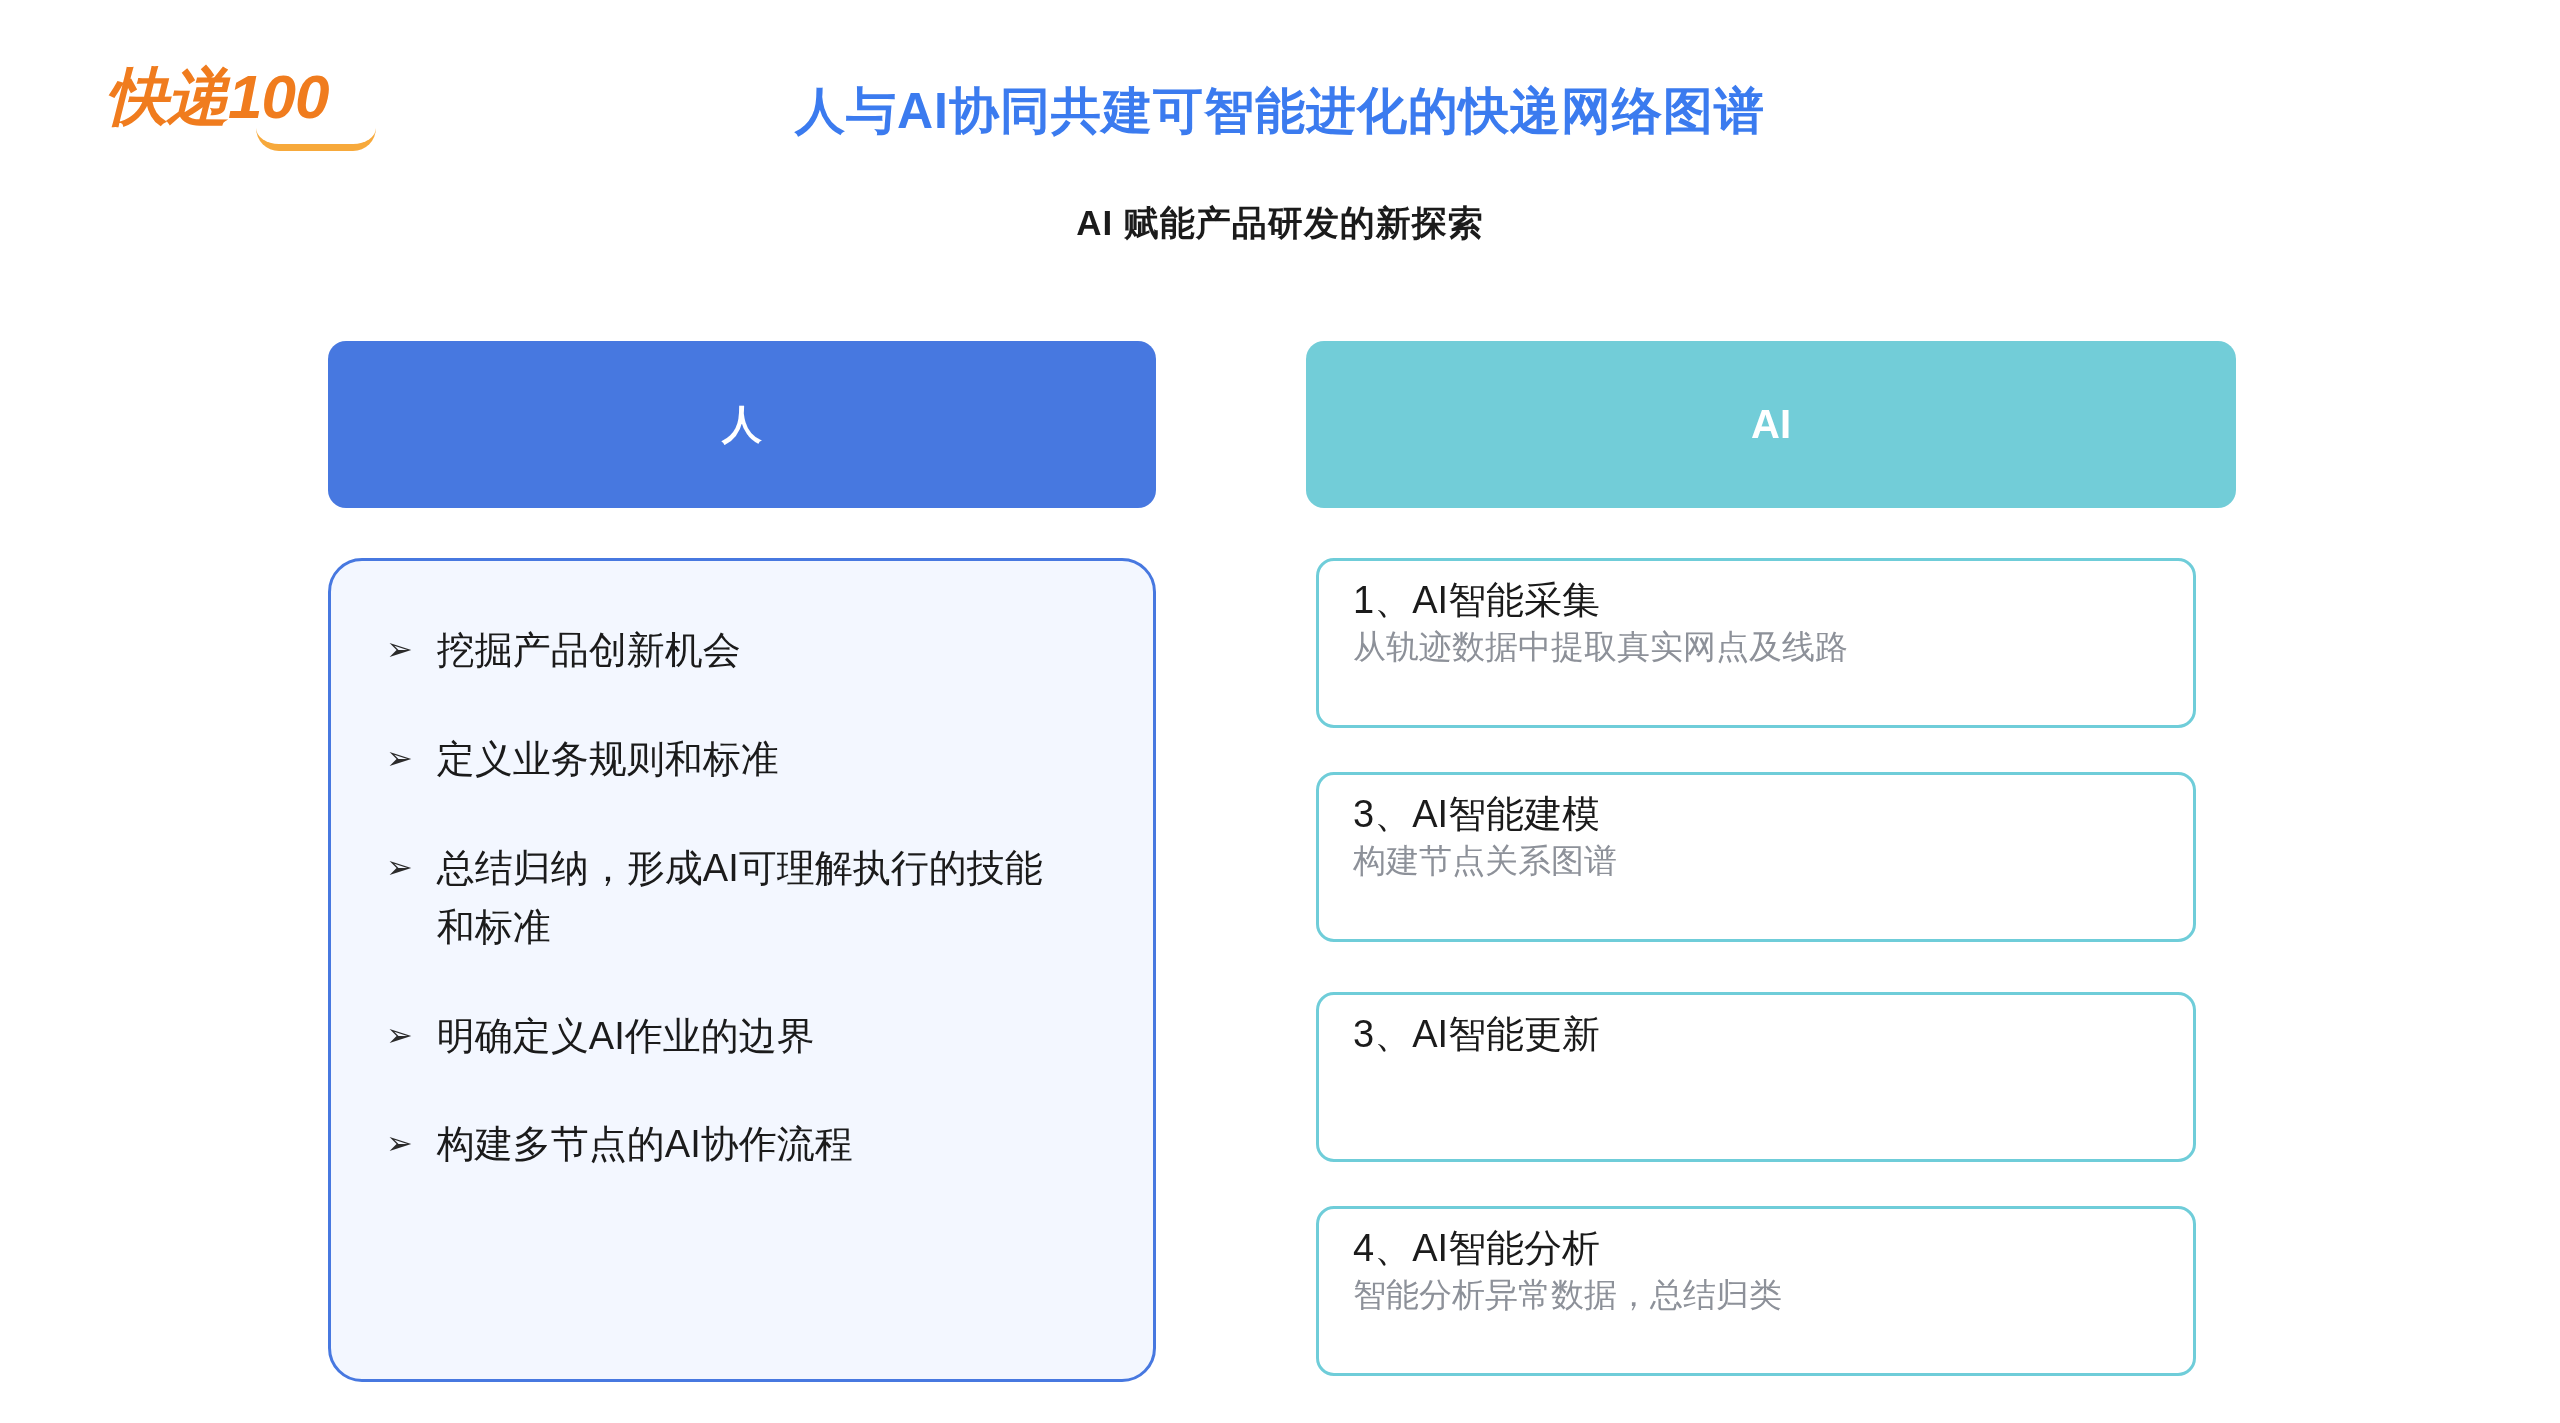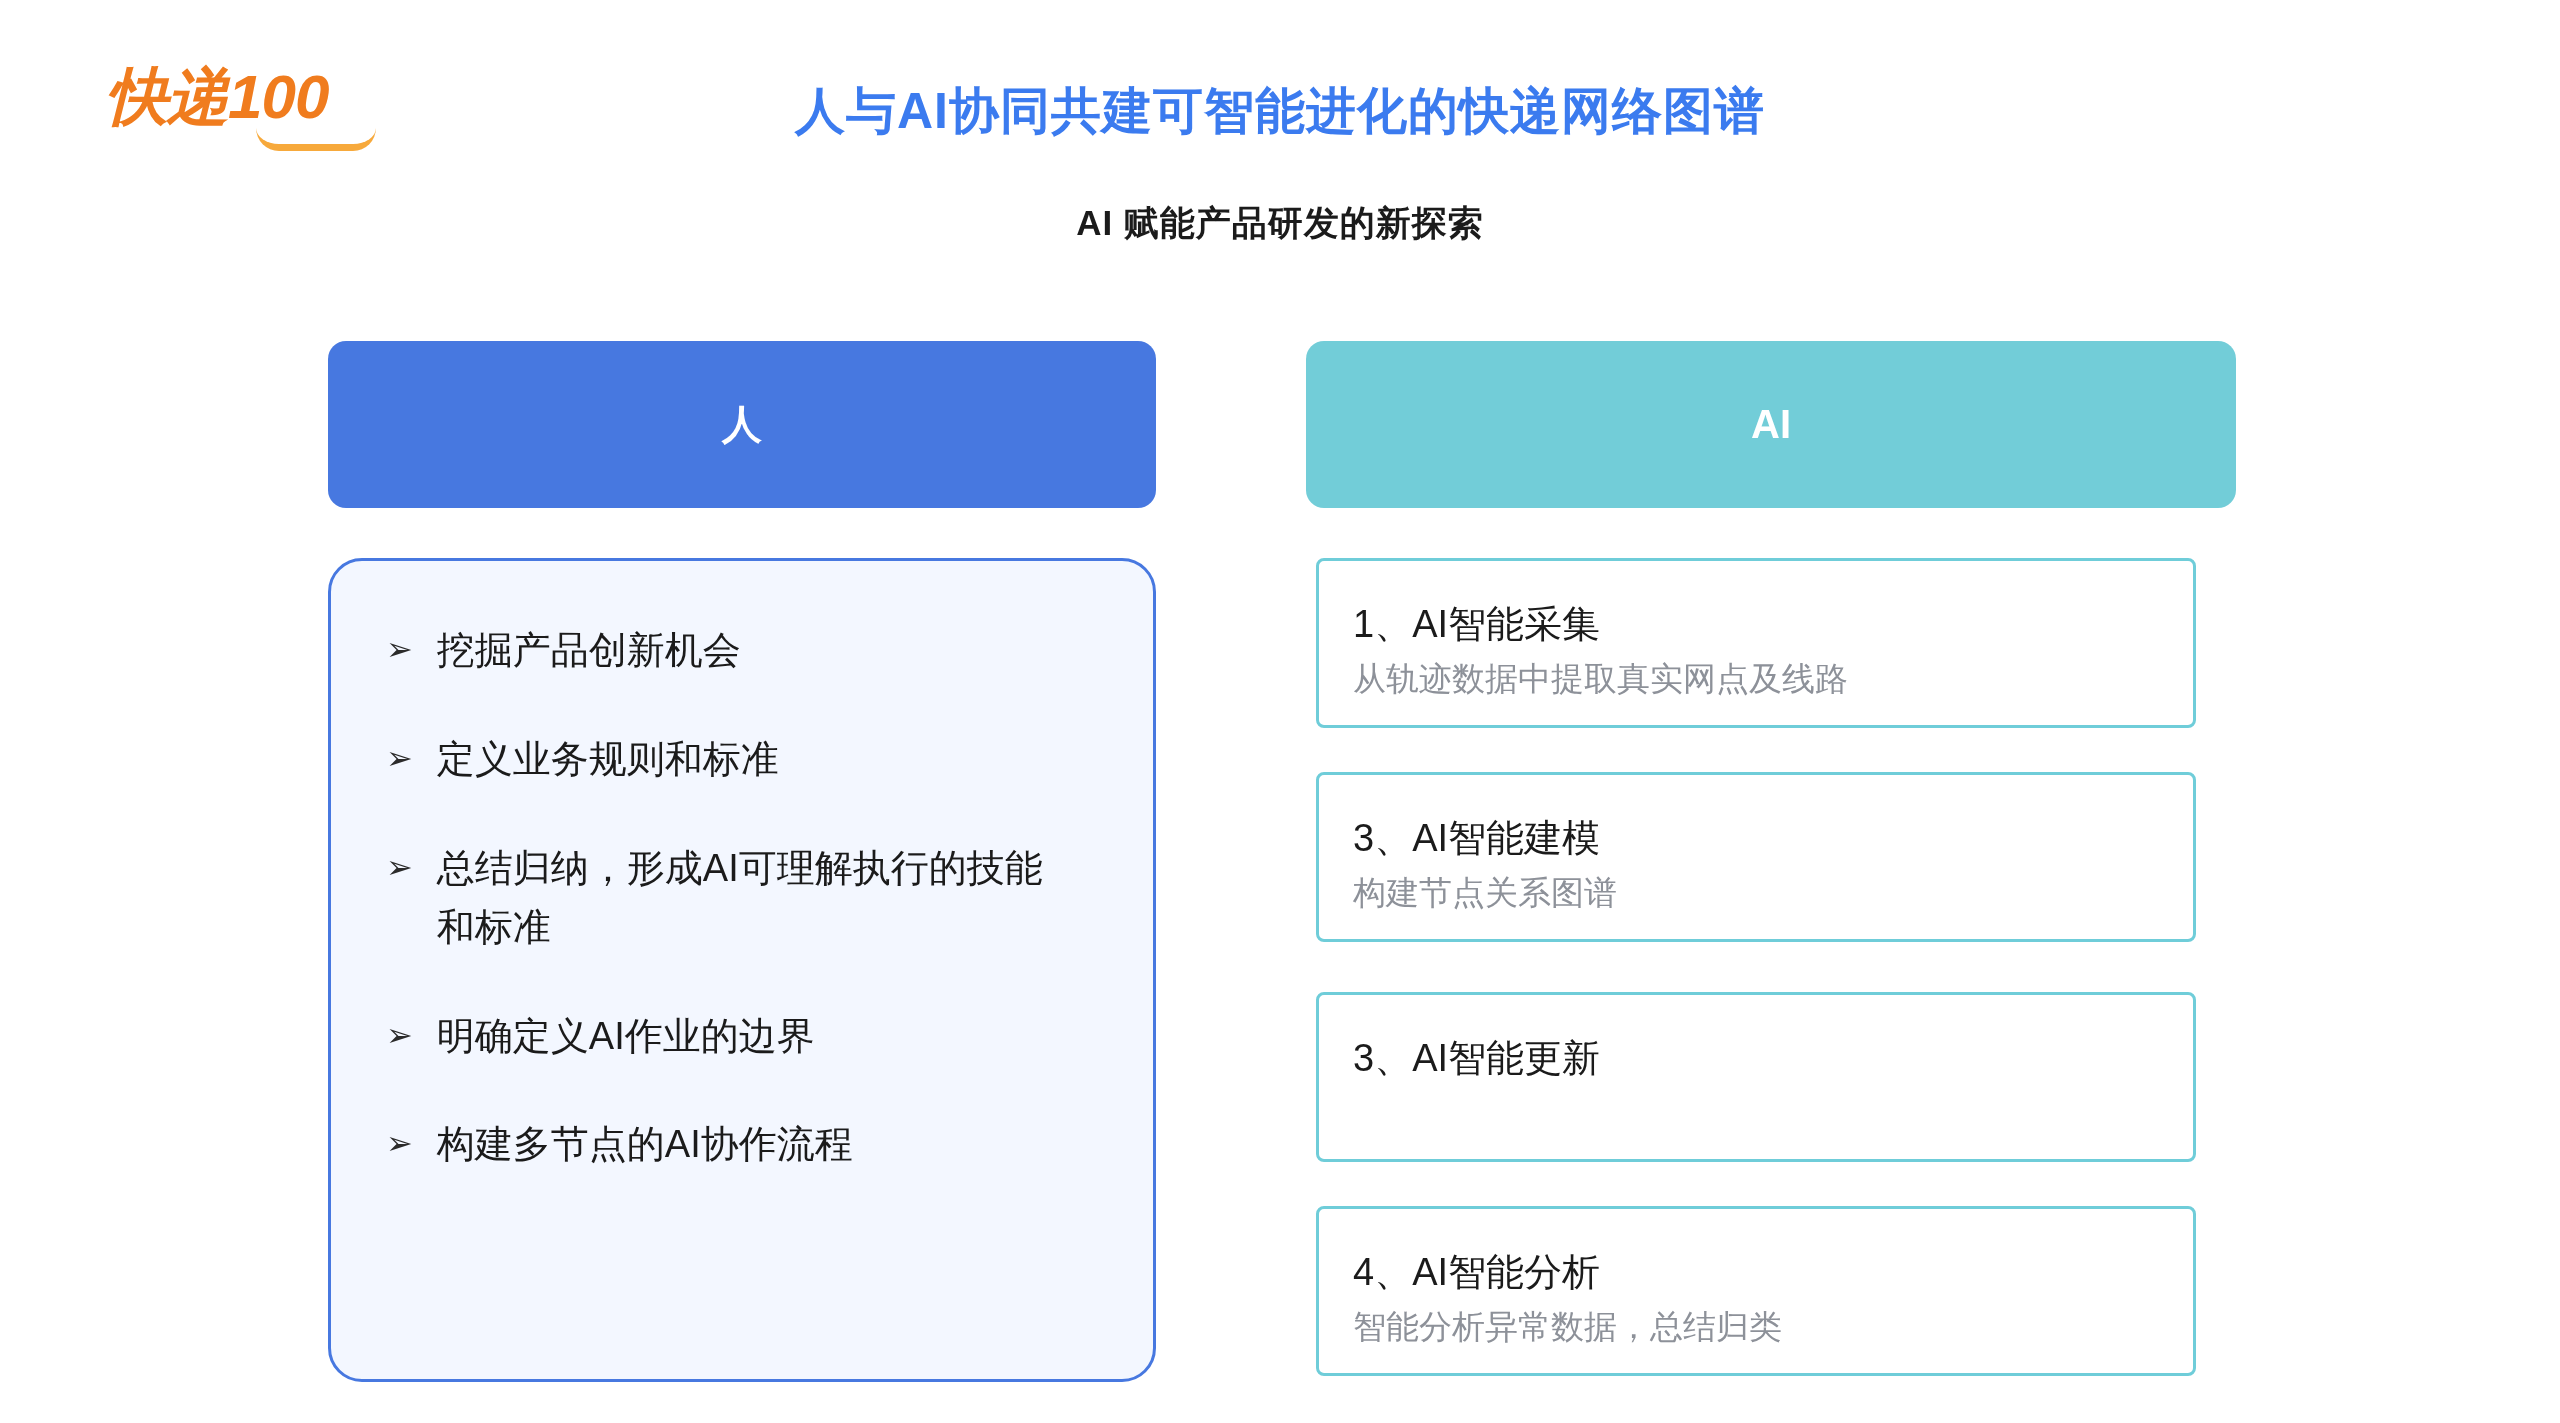--- a/index.html
+++ b/index.html
@@ -126,39 +126,38 @@
 
   
   .ai-card {
     position: absolute;
     left: 1316px;
     width: 880px;
     height: 170px;
     box-sizing: border-box;
     background: #ffffff;
     border: 3px solid #6fcdd9;
-    border-radius: 8px;
-    padding: 40px 34px;
+    border-radius: 18px;
+    padding: 16px 34px;
   }
   #ai-card-0 { top: 558px; }
   #ai-card-1 { top: 772px; }
   #ai-card-2 { top: 992px; }
   #ai-card-3 { top: 1206px; }
 
   .ai-card-title {
     font-size: 38px;
     color: #1b1b1b;
     line-height: 1.25;
     white-space: nowrap;
   }
   .ai-card-desc {
     font-size: 33px;
     color: #8d9199;
     line-height: 1.35;
-    margin-top: 8px;
     white-space: nowrap;
   }
 </style>
 </head>
 <body>
 
 <div id="logo">
   <div class="logo-text">快递100</div>
   <div class="logo-underline"></div>
 </div>

